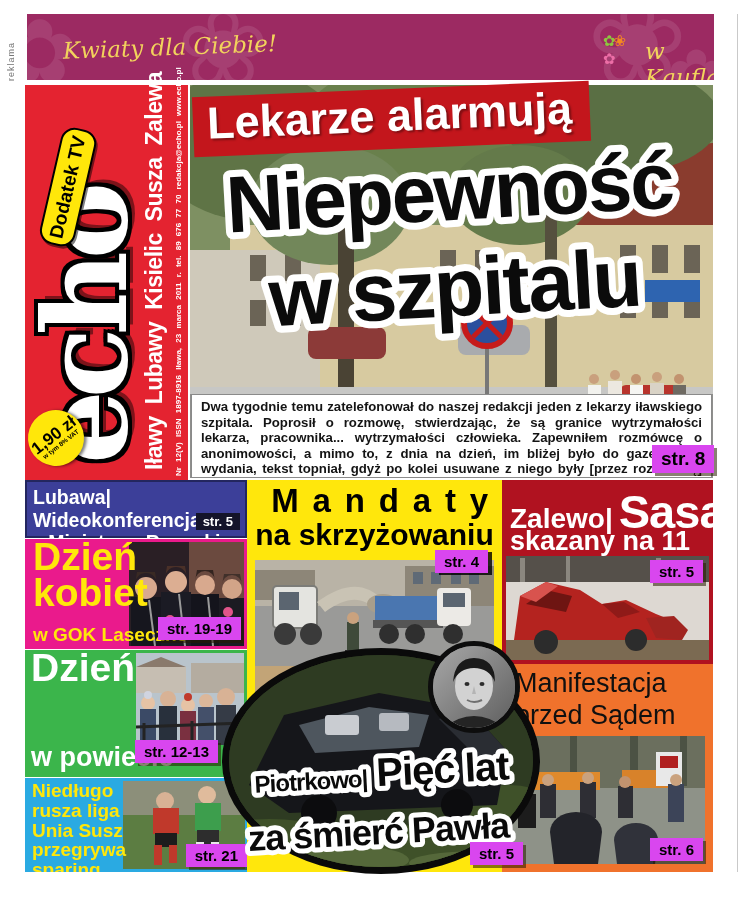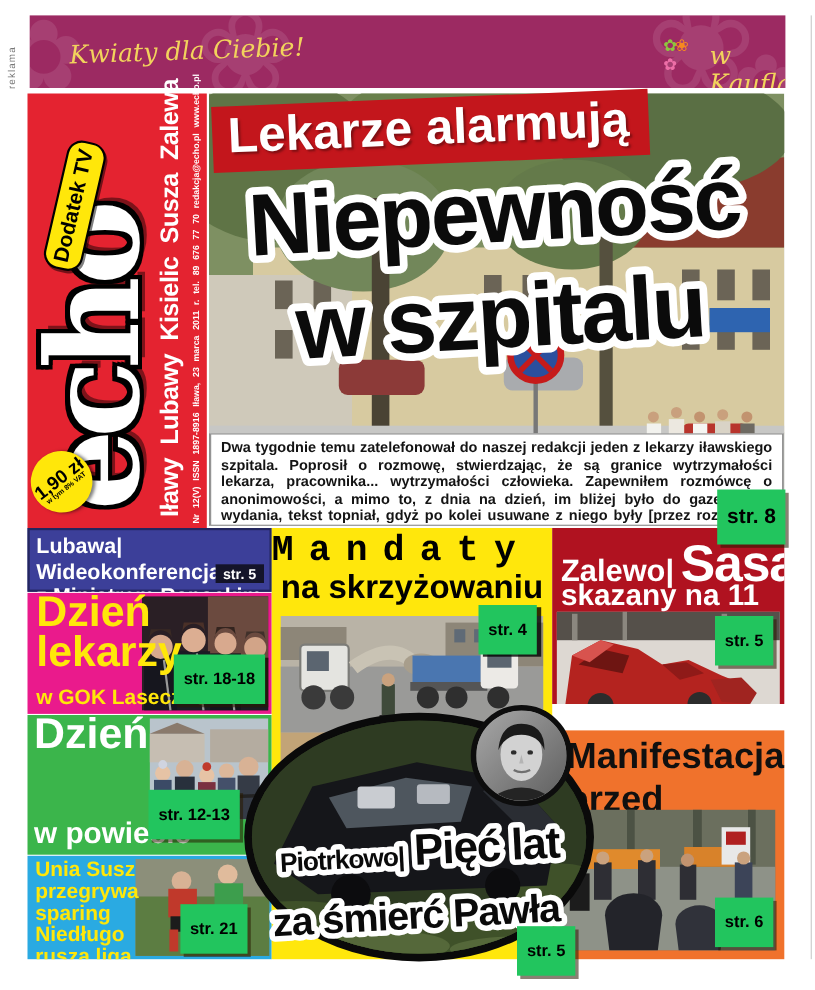--- a/index.html
+++ b/index.html
@@ -36,49 +36,49 @@
   #lead-kicker{left:193px;top:89px;background:#c3161c;color:#fff;font-weight:bold;font-size:45px;
      padding:1px 18px 7px 14px;transform:rotate(-2.4deg);text-shadow:2px 2px 2px rgba(0,0,0,.35);z-index:2;}
   #headline-svg{left:191px;top:136px;width:522px;height:208px;transform:rotate(-3.2deg);z-index:2;overflow:visible;}
   .hl{font-family:"Liberation Sans",sans-serif;font-weight:bold;fill:#0b0b0b;stroke:#fff;stroke-width:14px;
       paint-order:stroke;stroke-linejoin:round;letter-spacing:-2px;}
   #lead-body{left:191px;top:394px;width:521px;height:84px;background:#fff;border:1px solid #8a8a8a;
      box-sizing:border-box;padding:4px 9px;font-weight:bold;font-size:13.2px;line-height:1.18;color:#141414;
      text-align:justify;overflow:hidden;z-index:2;}
 
   
-  .badge{position:absolute;background:#22c55e;color:#000;font-weight:bold;font-size:15px;
-     padding:14px 9px;white-space:nowrap;box-shadow:3px 3px 0 rgba(40,25,0,.55);z-index:4;}
+  .badge{position:absolute;background:#d946ef;color:#000;font-weight:bold;font-size:15px;
+     padding:3px 9px;white-space:nowrap;box-shadow:3px 3px 0 rgba(40,25,0,.55);z-index:4;}
   .badge-dark{position:absolute;background:#14142a;color:#fff;font-weight:bold;font-size:13px;
      padding:1px 7px;white-space:nowrap;z-index:4;}
   #badge-str8{left:652px;top:445px;font-size:19px;z-index:3;}
 
   
   .photo-frame{position:absolute;overflow:hidden;}
   #box-lubawa{left:25px;top:480px;width:222px;height:58px;background:#3c3f99;border:2px solid #23265f;
      box-sizing:border-box;color:#fff;font-weight:bold;font-size:19.5px;line-height:1.16;padding:4px 6px;}
   #box-kobiet{left:25px;top:539px;width:222px;height:110px;background:#ea1a8c;overflow:hidden;}
   #box-kobiet .t{position:absolute;left:8px;top:0px;font-weight:bold;font-size:39px;line-height:.93;color:#ffe70a;}
   #box-kobiet .s{position:absolute;left:8px;bottom:3px;font-weight:bold;font-size:19px;color:#ffe70a;}
   #box-wiosny{left:25px;top:650px;width:222px;height:127px;background:#3bb54b;overflow:hidden;}
   #box-wiosny .t{position:absolute;left:6px;top:0px;font-weight:bold;font-size:39px;line-height:.93;color:#fff;}
   #box-wiosny .s{position:absolute;left:6px;bottom:4px;font-weight:bold;font-size:27px;color:#fff;}
   #box-unia{left:25px;top:778px;width:222px;height:94px;background:#2aaae2;overflow:hidden;}
   #box-unia .t{position:absolute;left:7px;top:3px;width:100px;font-weight:bold;font-size:19px;line-height:1.04;color:#ffe70a;}
   #box-mandaty{left:247px;top:480px;width:255px;height:392px;background:#ffe70c;overflow:hidden;}
-  #box-mandaty .t{position:absolute;left:0;top:2px;width:100%;text-align:left;font-weight:bold;font-size:33px;
-      letter-spacing:.42em;color:#000;font-family:Liberation Mono, monospace;}
+  #box-mandaty .t{position:absolute;left:0;top:2px;width:100%;text-align:right;font-weight:bold;font-size:33px;
+      letter-spacing:.42em;color:#000;}
   #box-mandaty .s{position:absolute;left:0;top:38px;width:100%;text-align:center;font-weight:bold;font-size:30px;color:#000;}
-  #box-sasak{left:502px;top:480px;width:211px;height:160px;background:#b01220;overflow:hidden;}
+  #box-sasak{left:502px;top:480px;width:211px;height:184px;background:#b01220;overflow:hidden;}
   #box-sasak .l1{position:absolute;left:8px;top:4px;display:flex;align-items:baseline;gap:6px;color:#fff;}
   #box-sasak .pre{font-weight:bold;font-size:28px;}
   #box-sasak .name{font-weight:bold;font-size:47px;letter-spacing:-1px;}
   #box-sasak .s{position:absolute;left:8px;top:46px;font-weight:bold;font-size:27px;color:#fff;}
   #box-manif{left:502px;top:664px;width:211px;height:208px;background:#f0722c;overflow:hidden;}
-  #box-manif .t{position:absolute;left:13px;top:4px;font-weight:bold;font-size:33px;line-height:1.18;color:#101010;}
+  #box-manif .t{position:absolute;left:13px;top:4px;font-weight:normal;font-size:27px;line-height:1.18;color:#101010;}
 
   
   #feature-ellipse{left:222px;top:648px;width:304px;height:212px;border:7px solid #0a0a0a;border-radius:50%;
      overflow:hidden;z-index:5;background:#2e3b22;}
   #face-circle{left:428px;top:641px;width:82px;height:82px;border:5px solid #0d0d0d;border-radius:50%;
      overflow:hidden;z-index:6;background:#8a8a8a;}
   #circle-text-svg{left:227px;top:742px;width:312px;height:124px;z-index:7;transform:rotate(-3deg);overflow:visible;}
   .ct{font-family:"Liberation Sans",sans-serif;font-weight:bold;fill:#0a0a0a;stroke:#fff;stroke-width:10px;
       paint-order:stroke;stroke-linejoin:round;letter-spacing:-1px;}
   #badge-str3{left:470px;top:842px;z-index:8;}
@@ -207,24 +207,24 @@
       <g stroke="#9a9a9a" stroke-width="2">
         <line x1="20" y1="58" x2="26" y2="104"></line>
           <line x1="50" y1="52" x2="56" y2="104"></line>
           <line x1="79" y1="55" x2="84" y2="104"></line>
       </g>
       <circle cx="41" cy="78" r="5" fill="#e0558a"></circle>
         <circle cx="99" cy="70" r="5" fill="#e0558a"></circle>
     </svg>
     <div class="t">
       <div>Dzień</div>
-      <div>lekarzy</div>
+      <div>kobiet</div>
     </div>
     <div class="s">w GOK Laseczno</div>
-    <span class="badge" style="right:6px;bottom:9px;left:auto;top:auto;">str. 18-18</span>
+    <span class="badge" style="right:6px;bottom:9px;left:auto;top:auto;">str. 19-19</span>
   </div>
 
   <div id="box-wiosny" class="abs">
     <svg class="photo-frame" style="right:3px;top:3px;" width="108" height="92" viewBox="0 0 108 92" preserveAspectRatio="none">
       <rect width="108" height="92" fill="#b9c4cc"></rect>
       <rect x="0" y="14" width="50" height="26" fill="#c6beb2"></rect>
         <rect x="55" y="10" width="53" height="30" fill="#b4aca0"></rect>
       <polygon points="0,14 25,4 50,14" fill="#8a7a6c"></polygon>
       <g>
         <circle cx="12" cy="50" r="7" fill="#e6c3a5"></circle>
@@ -268,24 +268,24 @@
       <g>
         <circle cx="84" cy="14" r="9" fill="#e0bb9c"></circle>
         <rect x="72" y="22" width="26" height="28" fill="#3d9e4d"></rect>
         <rect x="74" y="49" width="22" height="14" fill="#2d2d2d"></rect>
         <rect x="73" y="61" width="8" height="22" fill="#e8e8e8"></rect>
           <rect x="88" y="61" width="8" height="22" fill="#e8e8e8"></rect>
       </g>
       <circle cx="78" cy="76" r="7" fill="#f2f2f2" stroke="#333" stroke-width="1.5"></circle>
     </svg>
     <div class="t">
+      <div>Niedługo rusza liga</div>
       <div>Unia Susz przegrywa sparing</div>
-      <div>Niedługo rusza liga</div>
-    </div>
-    <span class="badge" style="right:22px;bottom:5px;">str. 21</span>
+    </div>
+    <span class="badge" style="right:0;bottom:5px;">str. 21</span>
   </div>
 
   <div id="box-mandaty" class="abs">
     <div class="t">Mandaty</div>
     <div class="s">na skrzyżowaniu</div>
     <span class="badge" style="right:14px;top:70px;box-shadow:4px 2px 0 rgba(0,0,0,.8);">str. 4</span>
     <svg class="photo-frame" style="left:8px;top:80px;" width="239" height="150" viewBox="0 0 239 150" preserveAspectRatio="none">
       <rect width="239" height="150" fill="#b9b3a6"></rect>
       <g fill="#8d8678">
           <rect x="150" y="6" width="89" height="40"></rect>

